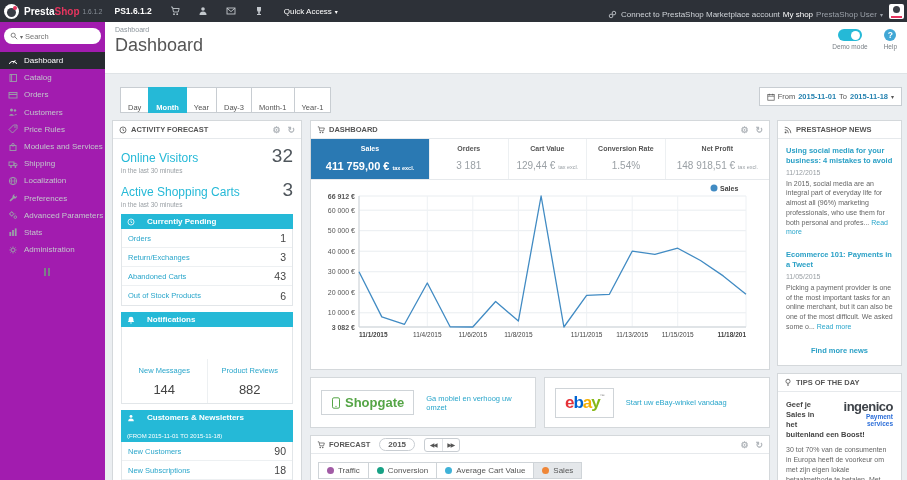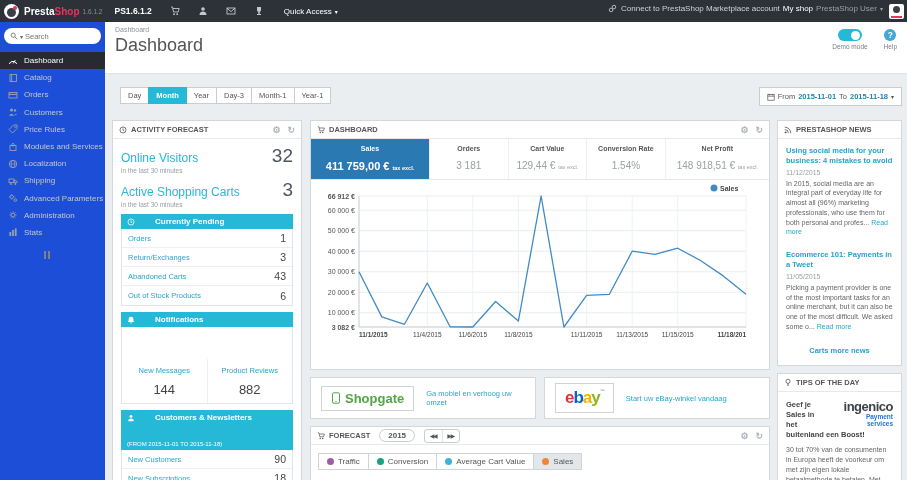--- a/index.html
+++ b/index.html
@@ -12,31 +12,31 @@
             display:flex; align-items:center; font-size:8px; z-index:30; }
   .brandmark { width:15px; height:15px; border-radius:50%; background:#fff; margin:0 5px 0 4px; position:relative; overflow:hidden; flex:none; }
   .brandmark::after { content:''; position:absolute; left:3px; top:4px; width:9px; height:9px; border-radius:50%; background:#3a3e46; }
   .brandmark::before { content:''; position:absolute; right:2px; top:2px; width:4px; height:4px; border-radius:50%; background:#e6355f; z-index:2; }
   .brand-presta { font-weight:bold; font-size:10px; color:#fff; }
   .brand-shop { font-weight:bold; font-size:10px; color:#e6355f; }
   .brand-ver { color:#8a9199; font-size:6.5px; margin-left:3px; }
   .ps-ver { color:#fff; font-weight:bold; font-size:8.5px; margin-left:12px; }
   .tb-ico { color:#c3c8cd; margin-left:18px; display:inline-flex; cursor:pointer; }
   .quick-access { margin-left:20px; color:#fff; cursor:pointer; display:flex; align-items:center; gap:3px; }
-  .tb-right { margin-left:auto; display:flex; align-items:flex-start; gap:0; }
+  .tb-right { margin-left:auto; display:flex; align-items:flex-end; gap:0; }
   .marketplace { color:#cfd3d8; display:flex; align-items:center; gap:4px; cursor:pointer; }
   .myshop { color:#fff; margin:0 3px; cursor:pointer; }
   .user-menu { color:#9aa0a8; cursor:pointer; display:flex; align-items:center; gap:3px; }
   .avatar { width:15px; height:15px; background:#fff; border-radius:2px; margin:0 3px 0 6px; position:relative; overflow:hidden; }
   .avatar::after { content:''; position:absolute; left:4px; top:2px; width:7px; height:7px; border-radius:50%; background:#3a3e46; }
   .avatar::before { content:''; position:absolute; left:2px; bottom:1px; width:11px; height:2px; background:#e6355f; }
   .caret { font-size:6px; color:inherit; }
 
   
-  .sidebar { position:absolute; top:22px; left:0; width:105px; height:458px; background:#1d4ed8; z-index:20; }
+  .sidebar { position:absolute; top:22px; left:0; width:105px; height:458px; background:#a21caf; z-index:20; }
   .search-wrap { margin:6px 4px 8px 4px; height:16px; background:#fff; border-radius:9px; display:flex; align-items:center; padding:0 6px; gap:2px; }
   .search-wrap input { border:none; outline:none; width:58px; font-size:7.5px; font-family:"Liberation Sans",sans-serif; color:#555; background:transparent; }
   .nav-item { height:17.2px; display:flex; align-items:center; padding-left:8px; gap:6px; color:#c2c7cc; font-size:8px; cursor:pointer; }
   .nav-item .ni { color:#9aa1a8; display:inline-flex; flex:none; }
   .nav-item.active { background:#272a30; color:#fff; }
   .nav-item.active .ni { color:#fff; }
   .collapse-btn { margin:10px 0 0 44px; display:flex; gap:2px; cursor:pointer; }
   .collapse-btn i { width:2px; height:8px; background:#7b8187; }
 
   
@@ -46,42 +46,42 @@
   .page-title { font-size:18px; color:#555; margin-top:2px; }
   .header-controls { position:absolute; right:10px; top:7px; display:flex; gap:16px; }
   .hc { display:flex; flex-direction:column; align-items:center; gap:2px; cursor:pointer; }
   .hc-label { font-size:6.5px; color:#787f85; }
   .toggle { width:24px; height:12px; border-radius:6px; background:#25b9d7; position:relative; }
   .toggle::after { content:''; position:absolute; right:1.5px; top:1.5px; width:9px; height:9px; border-radius:50%; background:#fff; }
   .help-badge { width:12px; height:12px; border-radius:50%; background:#41a7d5; color:#fff; font-size:8.5px; font-weight:bold; text-align:center; line-height:12px; }
 
   .toolbar { display:flex; align-items:flex-start; padding:13px 5px 0 16px; }
   .tabs { display:flex; }
-  .tab { background:#fff; border:1px solid #c8cdd2; height:17px; line-height:15px; padding:0 7px; font-size:7.5px; color:#555; margin-left:-1px; cursor:pointer; }
+  .tab { background:#fff; border:1px solid #c8cdd2; height:17px; line-height:15px; padding:12px 7px; font-size:7.5px; color:#555; margin-left:-1px; cursor:pointer; }
   .tab.active { background:#25b9d7; border-color:#25b9d7; color:#fff; font-weight:bold; position:relative; z-index:2; }
   .date-btn { margin-left:auto; background:#fff; border:1px solid #c8cdd2; height:19px; display:flex; align-items:center; gap:3px; padding:0 7px; font-size:7.5px; color:#555; cursor:pointer; }
   .date-btn b { color:#2582b0; }
 
   .col { position:absolute; top:98px; }
   .col1 { left:7px; width:190px; }
   .col2 { left:205px; width:460px; }
   .col3 { left:672px; width:125px; }
 
   .panel { background:#fff; border:1px solid #d4d8db; margin-bottom:7px; }
   .panel-head { height:18px; display:flex; align-items:center; gap:4px; padding:0 6px; border-bottom:1px solid #e6e9ec; color:#555; font-size:7.5px; font-weight:bold; }
   .ph-icons { margin-left:auto; display:flex; gap:7px; color:#b0b5ba; font-size:9px; }
   .ph-icons span { cursor:pointer; }
 
   
   .act-body { padding:6px 8px 8px; }
   .metric-row { display:flex; justify-content:space-between; align-items:baseline; }
   .metric-link { color:#25b9d7; font-size:12px; cursor:pointer; }
   .metric-val { color:#4f565c; font-size:19px; }
   .metric-sub { font-size:6.5px; color:#9aa0a5; margin:0 0 5px; }
-  .sec-head { background:#25b9d7; color:#fff; font-size:8px; font-weight:bold; padding:3px 6px; margin-top:6px; display:flex; gap:20px; align-items:center; flex-wrap:wrap; }
+  .sec-head { background:#25b9d7; color:#fff; font-size:8px; font-weight:bold; padding:3px 6px; margin-top:6px; display:flex; gap:12px; align-items:center; flex-wrap:wrap; }
   .sec-head .range { flex-basis:100%; font-size:6px; font-weight:normal; margin-top:-1px; }
   .sec-rows { border:1px solid #e2e6e9; border-top:none; }
   .sec-row { display:flex; justify-content:space-between; align-items:center; padding:3px 6px; border-bottom:1px solid #edf0f2; min-height:19px; }
   .sec-row:last-child { border-bottom:none; }
   .sec-row .lbl { color:#2aa6cb; font-size:7.5px; cursor:pointer; }
   .sec-row .val { color:#444; font-size:10.5px; }
   .notif-grid { display:flex; border:1px solid #e2e6e9; border-top:none; text-align:center; }
   .notif-cell { flex:1; padding:7px 2px 6px; cursor:pointer;margin-top:32px; }
   .notif-cell + .notif-cell { border-left:1px solid #edf0f2; }
   .notif-cell .lbl { color:#2aa6cb; font-size:7.5px; }
@@ -93,21 +93,21 @@
   .kpi:first-child { border-left:none; }
   .kpi .k-label { font-size:7px; font-weight:bold; color:#555; }
   .kpi .k-value { font-size:10px; color:#9aa0a5; margin-top:8px; white-space:nowrap; }
   .kpi .k-suffix { font-size:5.5px; }
   .kpi.active { background:#2a79b3; flex:1.55; }
   .kpi.active .k-label, .kpi.active .k-value { color:#fff; }
   .kpi.active .k-value { font-weight:bold; font-size:11px; }
   .kpi.wide { flex:1.35; }
 
   .ads { display:flex; gap:8px; margin-bottom:7px; }
-  .ad-card { flex:1; background:#fff; border:1px solid #d4d8db; height:42px; display:flex; align-items:center; padding:0 10px; gap:12px; }
+  .ad-card { flex:1; background:#fff; border:1px solid #d4d8db; height:51px; display:flex; align-items:center; padding:0 10px; gap:12px; }
   .logo-box { border:1px solid #cfd4d8; background:#fff; padding:4px 9px; display:flex; align-items:center; gap:4px; }
   .sg-text { font-size:13px; font-weight:bold; color:#55a546; }
   .ebay-text { font-size:17px; font-weight:bold; letter-spacing:-1px; }
   .ebay-tm { font-size:5px; color:#999; vertical-align:top; }
   .ad-link { font-size:7.5px; color:#2aa6cb; cursor:pointer; }
 
   .year-pill { border:1px solid #c8cdd2; border-radius:8px; padding:1px 8px; font-size:8px; font-weight:bold; color:#555; margin-left:5px; }
   .fc-nav { display:flex; border:1px solid #c8cdd2; border-radius:3px; margin-left:5px; overflow:hidden; }
   .fc-nav span { font-size:5.5px; color:#555; padding:3px 5px; cursor:pointer; letter-spacing:-1px; }
   .fc-nav span + span { border-left:1px solid #e0e3e6; }
@@ -252,66 +252,74 @@
             <svg class="i" width="10" height="10" viewBox="0 0 10 10">
               <rect x="2" y="3.5" width="6" height="5" fill="none" stroke="currentColor" stroke-width="0.9"></rect>
               <circle cx="5" cy="2.8" r="1.3" fill="none" stroke="currentColor" stroke-width="0.9"></circle>
             </svg>
           </span>
           <span>Modules and Services</span>
         </div>
       <div class="nav-item">
           <span class="ni">
             <svg class="i" width="10" height="10" viewBox="0 0 10 10">
-              <circle cx="5" cy="5" r="3.7" fill="none" stroke="currentColor" stroke-width="0.9"></circle>
-              <ellipse cx="5" cy="5" rx="1.7" ry="3.7" fill="none" stroke="currentColor" stroke-width="0.7"></ellipse>
-              <path d="M1.3 5h7.4" stroke="currentColor" stroke-width="0.7"></path>
-            </svg>
-          </span>
-          <span>Localization</span>
-        </div>
-      <div class="nav-item">
-          <span class="ni">
-            <svg class="i" width="10" height="10" viewBox="0 0 10 10">
               <rect x="1" y="3" width="5" height="3.6" fill="none" stroke="currentColor" stroke-width="0.9"></rect>
               <path d="M6 4.4h2.2L9 5.6v1H6z" fill="none" stroke="currentColor" stroke-width="0.9"></path>
               <circle cx="3" cy="8" r="0.9" fill="currentColor"></circle>
               <circle cx="7.4" cy="8" r="0.9" fill="currentColor"></circle>
             </svg>
           </span>
           <span>Shipping</span>
         </div>
       <div class="nav-item">
           <span class="ni">
             <svg class="i" width="10" height="10" viewBox="0 0 10 10">
+              <circle cx="5" cy="5" r="3.7" fill="none" stroke="currentColor" stroke-width="0.9"></circle>
+              <ellipse cx="5" cy="5" rx="1.7" ry="3.7" fill="none" stroke="currentColor" stroke-width="0.7"></ellipse>
+              <path d="M1.3 5h7.4" stroke="currentColor" stroke-width="0.7"></path>
+            </svg>
+          </span>
+          <span>Localization</span>
+        </div>
+      <div class="nav-item">
+          <span class="ni">
+            <svg class="i" width="10" height="10" viewBox="0 0 10 10">
+              <path d="M6.8 1.2a2.3 2.3 0 0 0-2.2 3L1.4 7.4l1.2 1.2 3.2-3.2a2.3 2.3 0 0 0 3-2.8L7.4 4 6 2.6z" fill="currentColor"></path>
+            </svg>
+          </span>
+          <span>Preferences</span>
+        </div>
+      <div class="nav-item">
+          <span class="ni">
+            <svg class="i" width="10" height="10" viewBox="0 0 10 10">
               <circle cx="3.7" cy="3.9" r="1.7" fill="none" stroke="currentColor" stroke-width="0.9"></circle>
               <circle cx="7.3" cy="7.1" r="1.3" fill="none" stroke="currentColor" stroke-width="0.9"></circle>
               <path d="M3.7 1.2v1M3.7 5.6v1M1 3.9h1M6.4 3.9h1" stroke="currentColor" stroke-width="0.8"></path>
             </svg>
           </span>
           <span>Advanced Parameters</span>
         </div>
       <div class="nav-item">
           <span class="ni">
             <svg class="i" width="10" height="10" viewBox="0 0 10 10">
-              <circle cx="5" cy="5" r="1.9" fill="none" stroke="currentColor" stroke-width="0.9"></circle>
-              <path d="M5 1.4v1.4M5 7.2v1.4M1.4 5h1.4M7.2 5h1.4M2.4 2.4l1 1M6.6 6.6l1 1M7.6 2.4l-1 1M3.4 6.6l-1 1" stroke="currentColor" stroke-width="0.8"></path>
-            </svg>
-          </span>
-          <span>Administration</span>
-        </div>
-      <div class="nav-item">
-          <span class="ni">
-            <svg class="i" width="10" height="10" viewBox="0 0 10 10">
               <rect x="1.4" y="5" width="1.8" height="4" fill="currentColor"></rect>
               <rect x="4.1" y="3" width="1.8" height="6" fill="currentColor"></rect>
               <rect x="6.8" y="1.4" width="1.8" height="7.6" fill="currentColor"></rect>
             </svg>
           </span>
           <span>Stats</span>
+        </div>
+      <div class="nav-item">
+          <span class="ni">
+            <svg class="i" width="10" height="10" viewBox="0 0 10 10">
+              <circle cx="5" cy="5" r="1.9" fill="none" stroke="currentColor" stroke-width="0.9"></circle>
+              <path d="M5 1.4v1.4M5 7.2v1.4M1.4 5h1.4M7.2 5h1.4M2.4 2.4l1 1M6.6 6.6l1 1M7.6 2.4l-1 1M3.4 6.6l-1 1" stroke="currentColor" stroke-width="0.8"></path>
+            </svg>
+          </span>
+          <span>Administration</span>
         </div>
     </nav>
     <div class="collapse-btn">
         <i></i>
         <i></i>
       </div>
   </aside>
 
   <div class="main">
 
@@ -609,21 +617,21 @@
         <div class="news-item">
           <div class="news-title">Using social media for your business: 4 mistakes to avoid</div>
           <div class="news-date">11/12/2015</div>
           <div class="news-body"><span>In 2015, social media are an integral part of everyday life for almost all (96%) marketing professionals, who use them for both personal and profes...</span> <span class="read-more">Read more</span></div>
         </div>
         <div class="news-item">
           <div class="news-title">Ecommerce 101: Payments in a Tweet</div>
           <div class="news-date">11/05/2015</div>
           <div class="news-body"><span>Picking a payment provider is one of the most important tasks for an online merchant, but it can also be one of the most difficult. We asked some o...</span> <span class="read-more">Read more</span></div>
         </div>
-        <div class="find-more">Carts more news</div>
+        <div class="find-more">Find more news</div>
       </div>
 
       <div class="panel" style="height:135px">
         <div class="panel-head">
           <svg class="i" width="8" height="9" viewBox="0 0 10 11">
               <circle cx="5" cy="4" r="2.6" fill="none" stroke="#555" stroke-width="1"></circle>
               <path d="M3.9 7.6h2.2M4.2 9.2h1.6" stroke="#555" stroke-width="1"></path>
             </svg>
           <span>TIPS OF THE DAY</span>
         </div>

